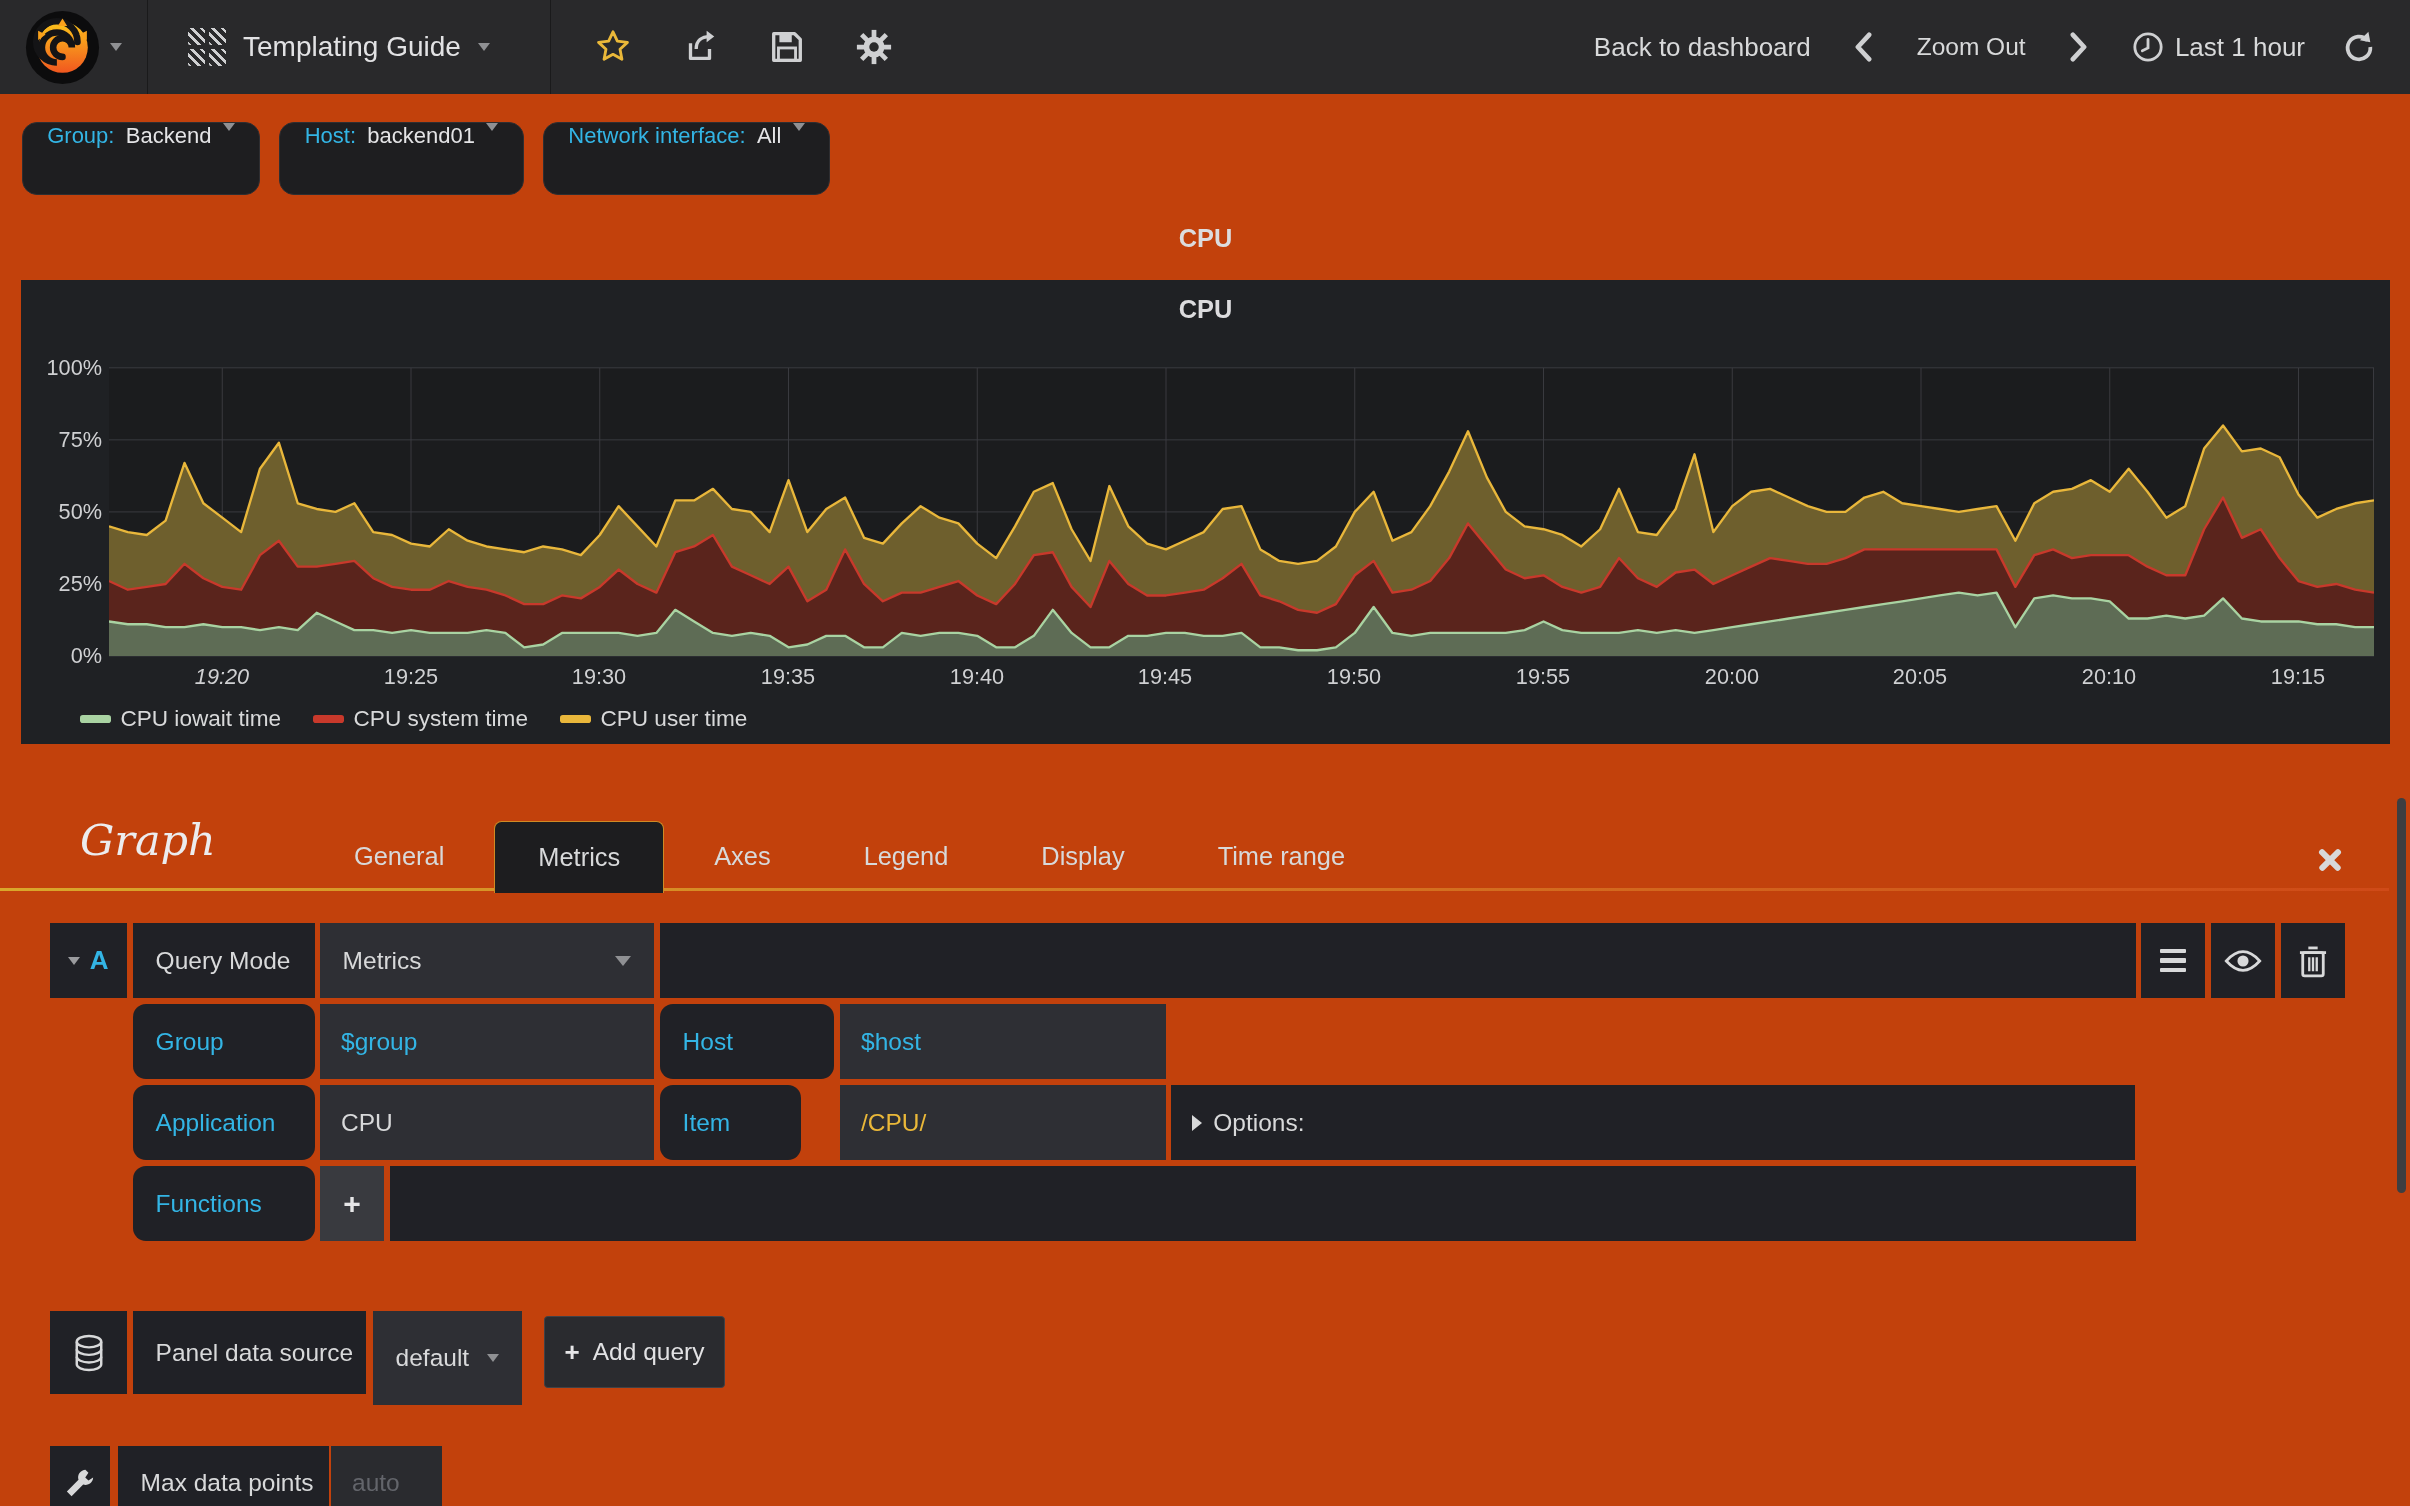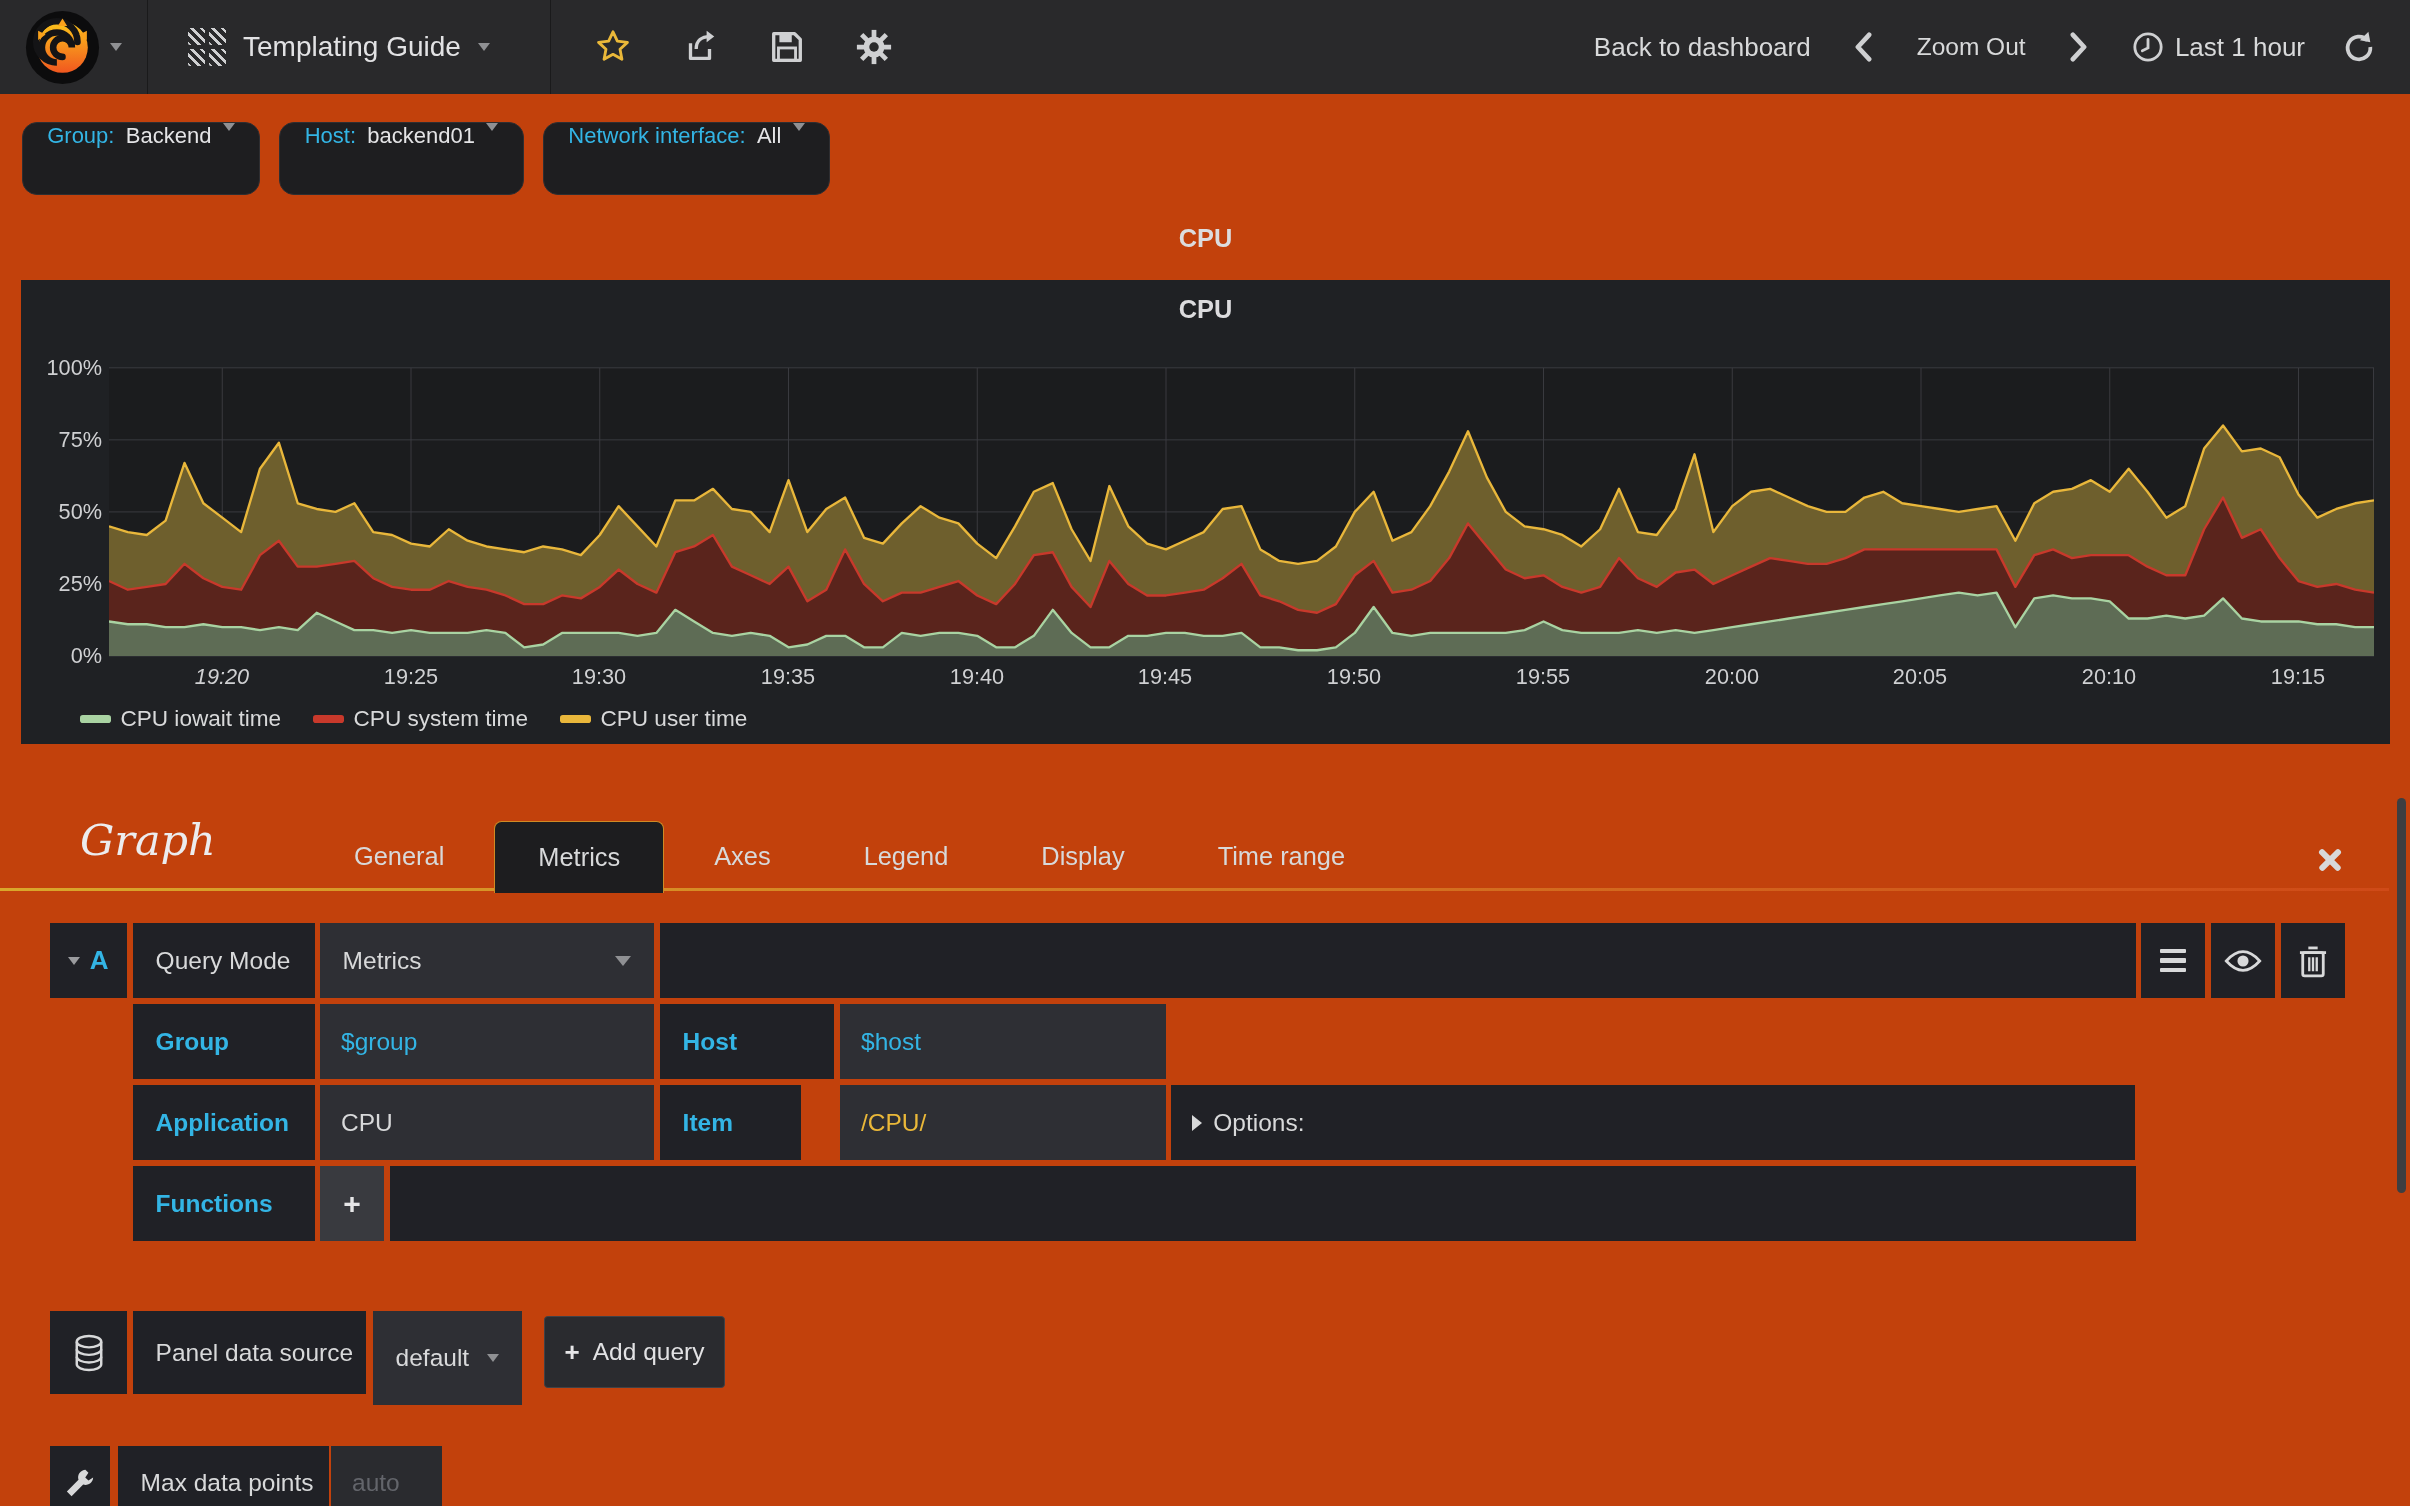--- a/index.html
+++ b/index.html
@@ -53,21 +53,21 @@
   .tab-line { position:absolute; left:0; top:888px; width:2389px; height:2.8px;
               background:linear-gradient(90deg,#d9a72b 0%, #cf4a18 100%); z-index:1; }
   .close-x { position:absolute; left:2312px; top:842px; width:36px; height:36px; cursor:pointer; }
   .close-x i { position:absolute; left:3.8px; top:15px; width:28px; height:5.6px; background:#d8d9da; border-radius:2.8px; }
   .close-x i:first-child { transform:rotate(45deg); }
   .close-x i:last-child { transform:rotate(-45deg); }
   .scroll-thumb { position:absolute; left:2397px; top:798px; width:9.4px; height:395px; background:#3d3e41; border-radius:4.7px; }
   
   .cell { position:absolute; background:#202126; display:flex; align-items:center; font-size:24.5px; }
   .cell.lbl { padding-left:22.6px; color:#d8d9da; }
-  .cell.blue { color:#33b5e5; font-weight:bold; }
+  .cell.blue { color:#33b5e5; font-weight:normal;border-radius:13px; }
   .cell.input-cell { background:#2e2f34; }
   .cell input { width:100%; height:100%; background:transparent; border:none; outline:none;
                 font:24.5px "Liberation Sans", sans-serif; color:#d8d9da; padding:0 21px; }
   .cell input.blue-text { color:#33b5e5; }
   .cell input.yellow-text { color:#eab839; }
   .select-box { justify-content:space-between; padding:0 22.6px; cursor:pointer; background:#2e2f34; color:#d8d9da; }
   .icon-btn { justify-content:center; cursor:pointer; }
   .collapse-cell { justify-content:center; gap:9.4px; cursor:pointer; font-weight:bold; color:#33b5e5; font-size:26px; }
   .tri-right { width:0; height:0; border-top:8.5px solid transparent; border-bottom:8.5px solid transparent;
                border-left:10.4px solid #d8d9da; display:inline-block; margin-right:11.3px; }

